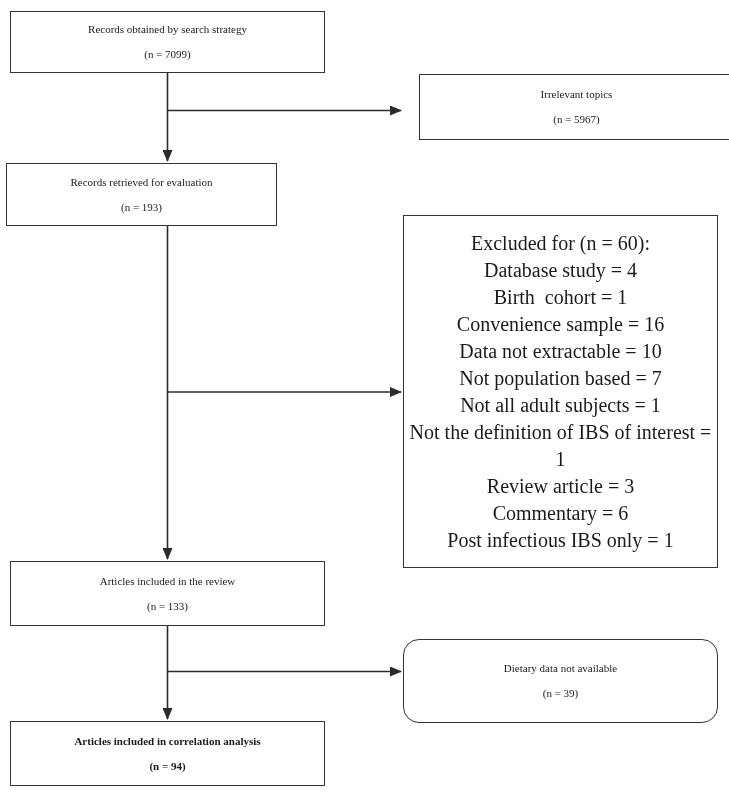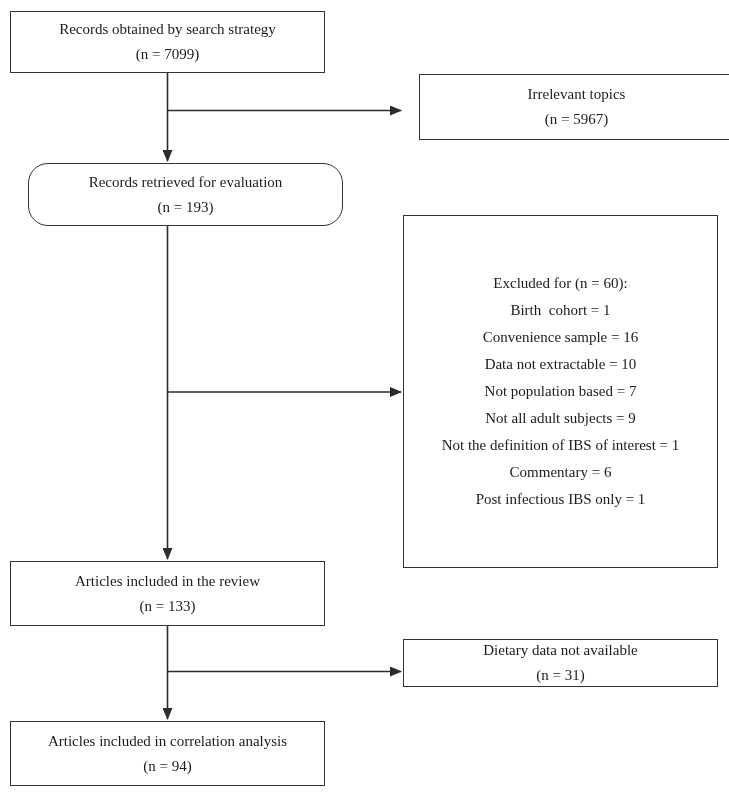--- a/index.html
+++ b/index.html
@@ -31,38 +31,38 @@
     border: 1.5px solid #333333;
     background: #ffffff;
     display: flex;
     flex-direction: column;
     align-items: center;
     justify-content: center;
     text-align: center;
     z-index: 2;
   }
   .fbox .bline {
-    font-size: 15px;
+    font-size: 11px;
     line-height: 25px;
     white-space: pre-wrap;
   }
   .fbox .xline {
-    font-size: 15px;
+    font-size: 20px;
     line-height: 27px;
     white-space: pre-wrap;
   }
   
   .box-a { left: 10px; top: 11px;  width: 315px; height: 62px; }
-  .box-b { left: 28px; top: 163px; width: 315px; height: 63px; border-radius: 20px; }
+  .box-b { left: 6px; top: 163px; width: 271px; height: 63px; }
   .box-c { left: 10px; top: 561px; width: 315px; height: 65px; }
-  .box-d { left: 10px; top: 721px; width: 315px; height: 65px; }
+  .box-d { left: 10px; top: 721px; width: 315px; height: 65px; font-weight: bold; }
   
   .box-r1 { left: 403px; top: 74px;  width: 315px; height: 66px; margin-left: 16px; }
   .box-r2 { left: 403px; top: 215px; width: 315px; height: 353px; }
-  .box-r3 { left: 403px; top: 639px; width: 315px; height: 48px; }
+  .box-r3 { left: 403px; top: 639px; width: 315px; height: 84px; border-radius: 16px; }
 </style>
 </head>
 <body>
 
 <div class="canvas">
 
   <svg class="arrow-layer" viewBox="0 0 729 797" xmlns="http://www.w3.org/2000/svg">
     <defs>
       <marker id="ah" markerUnits="userSpaceOnUse" markerWidth="12" markerHeight="10" refX="11" refY="5" orient="auto">
         <path d="M0,0 L12,5 L0,10 Z" fill="#2b2b2b"></path>
@@ -92,38 +92,40 @@
     <div class="bline">(n = 5967)</div>
   </div>
 
   <div class="fbox box-b">
     <div class="bline">Records retrieved for evaluation</div>
     <div class="bline">(n = 193)</div>
   </div>
 
   <div class="fbox box-r2">
     <div class="xline">Excluded for (n = 60):</div>
+    <div class="xline">Database study = 4</div>
     <div class="xline">Birth  cohort = 1</div>
     <div class="xline">Convenience sample = 16</div>
     <div class="xline">Data not extractable = 10</div>
     <div class="xline">Not population based = 7</div>
-    <div class="xline">Not all adult subjects = 9</div>
+    <div class="xline">Not all adult subjects = 1</div>
     <div class="xline">Not the definition of IBS of interest = 1</div>
+    <div class="xline">Review article = 3</div>
     <div class="xline">Commentary = 6</div>
     <div class="xline">Post infectious IBS only = 1</div>
   </div>
 
   <div class="fbox box-c">
     <div class="bline">Articles included in the review</div>
     <div class="bline">(n = 133)</div>
   </div>
 
   <div class="fbox box-r3">
     <div class="bline">Dietary data not available</div>
-    <div class="bline">(n = 31)</div>
+    <div class="bline">(n = 39)</div>
   </div>
 
   <div class="fbox box-d">
     <div class="bline">Articles included in correlation analysis</div>
     <div class="bline">(n = 94)</div>
   </div>
 
 </div>
 
 </body></html>

